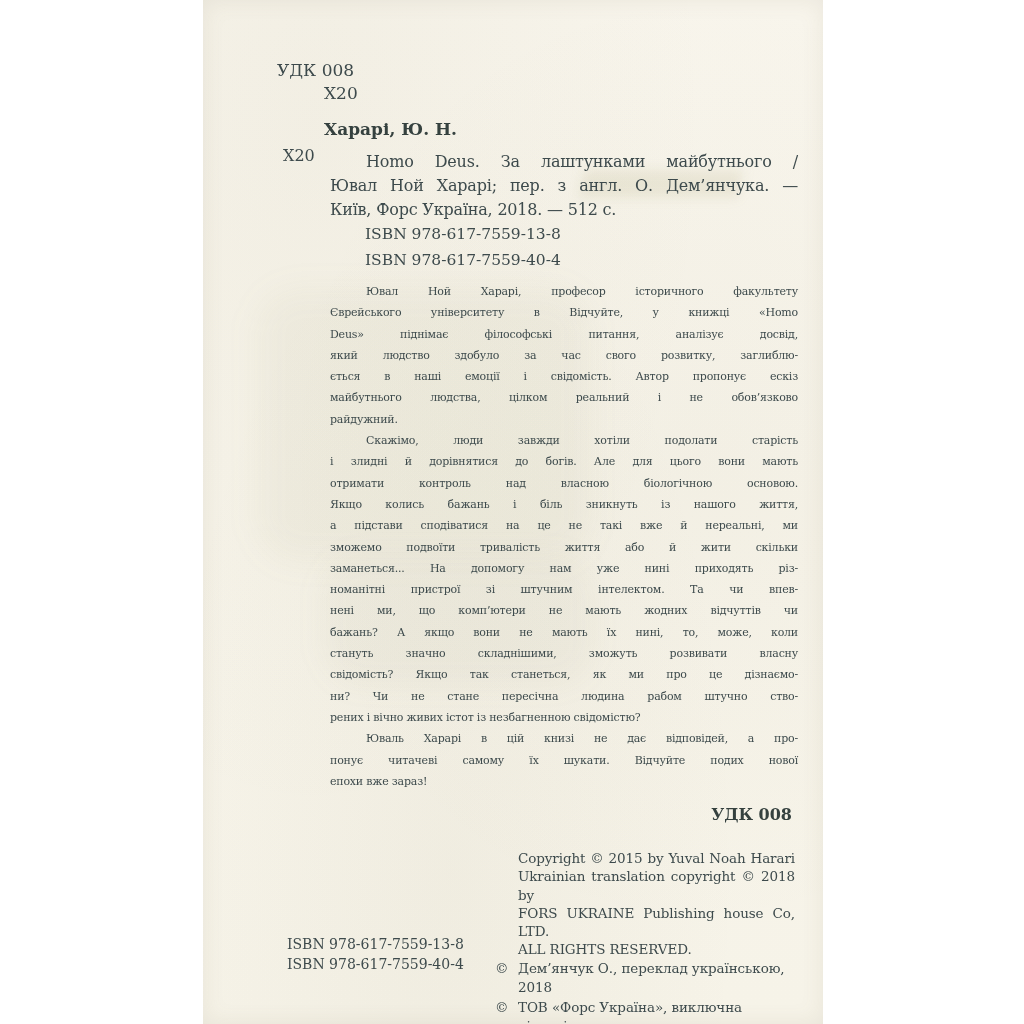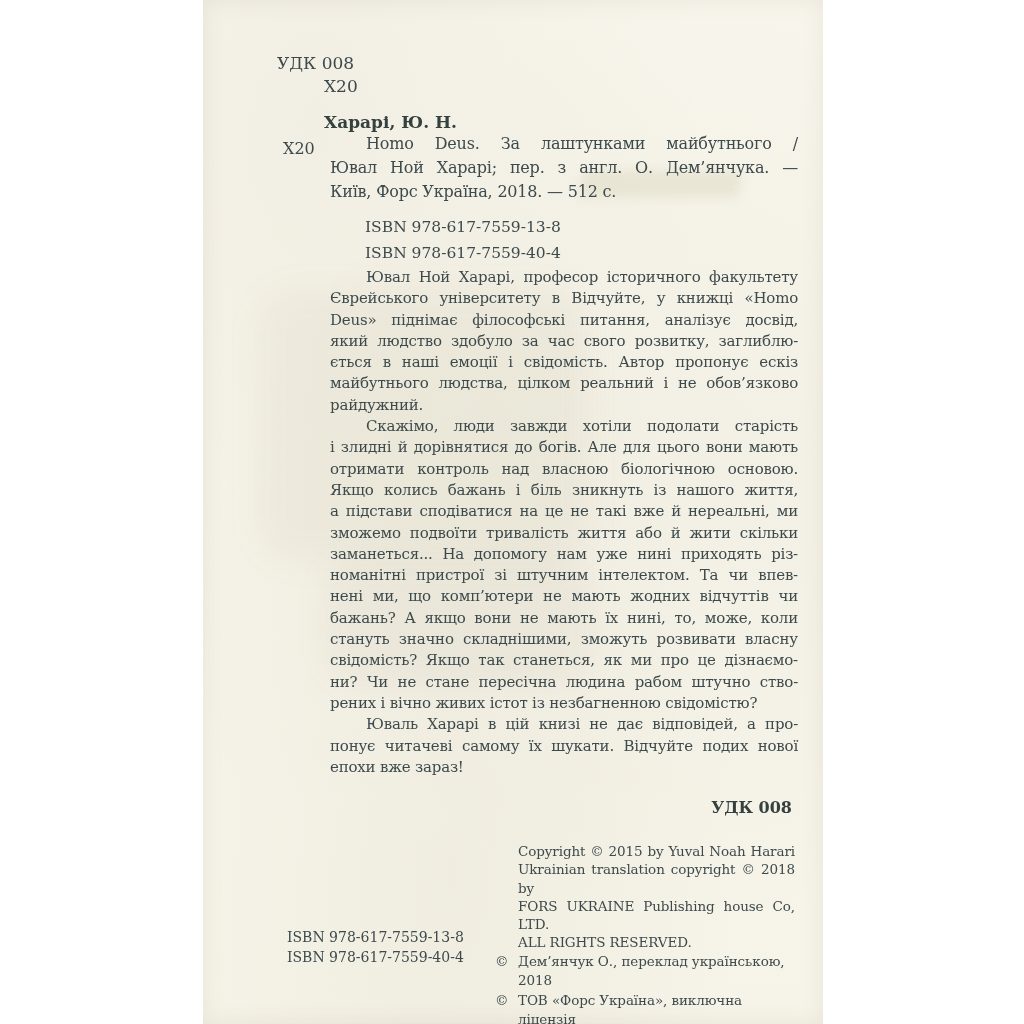--- a/index.html
+++ b/index.html
@@ -20,32 +20,32 @@
       radial-gradient(ellipse at 80% 45%, rgba(130,118,70,0.04), transparent 60%),
       radial-gradient(ellipse at 40% 85%, rgba(120,110,70,0.05), transparent 55%),
       linear-gradient(#f8f5ec,#f6f3e8);
     box-shadow:inset 0 0 22px rgba(120,110,75,0.10);
     color:#3d4a4c;
   }
   .ghost{position:absolute;pointer-events:none;}
   .ghost-1{left:378px;top:170px;width:160px;height:28px;background:rgba(150,140,78,0.12);filter:blur(6px);transform:skewX(-10deg);}
   .ghost-2{left:55px;top:290px;width:330px;height:270px;background:rgba(145,138,90,0.055);filter:blur(16px);border-radius:40px;}
   .ghost-3{left:120px;top:555px;width:270px;height:130px;background:rgba(145,138,90,0.05);filter:blur(14px);border-radius:40px;}
-  .blk{position:absolute;}
+  .blk{position:absolute;margin-top:7px;}
   .ln{min-height:1em;}
   .j{text-align:justify;text-align-last:justify;}
   .l{text-align:center;text-align-last:left;}
   .ind{text-indent:36px;}
   #udk-top{left:74px;top:52px;font-size:17px;line-height:23px;}
   #udk-top .l2{margin-left:47px;}
   #author-heading{left:121px;top:112px;font-size:17px;font-weight:bold;color:#35413f;}
   #catalog-label{left:80px;top:139px;font-size:16px;}
-  #catalog{left:127px;top:132px;width:468px;font-size:16px;line-height:24px;letter-spacing:-0.2px;}
+  #catalog{left:127px;top:143px;width:468px;font-size:16px;line-height:24px;letter-spacing:-0.2px;}
   #isbn-top{left:162px;top:214px;font-size:15.5px;line-height:26px;}
-  #annotation{left:127px;top:267px;width:468px;font-size:15px;line-height:21.3px;letter-spacing:-0.2px;}
+  #annotation{left:127px;top:274px;width:468px;font-size:11px;line-height:21.3px;letter-spacing:-0.2px;}
   #udk-footer{left:127px;top:798px;width:462px;text-align:right;font-weight:bold;font-size:16px;color:#35413f;}
   #copyright{left:292px;top:842px;width:300px;font-size:13.5px;line-height:18.3px;letter-spacing:-0.1px;}
   #copyright .en{margin-left:23px;}
   #copyright .row{line-height:19.5px;display:flex;}
   #copyright .sym{width:23px;flex:0 0 23px;}
   #isbn-bottom{left:84px;top:928px;font-size:14px;line-height:19.5px;}
 </style>
 </head>
 <body>
 

